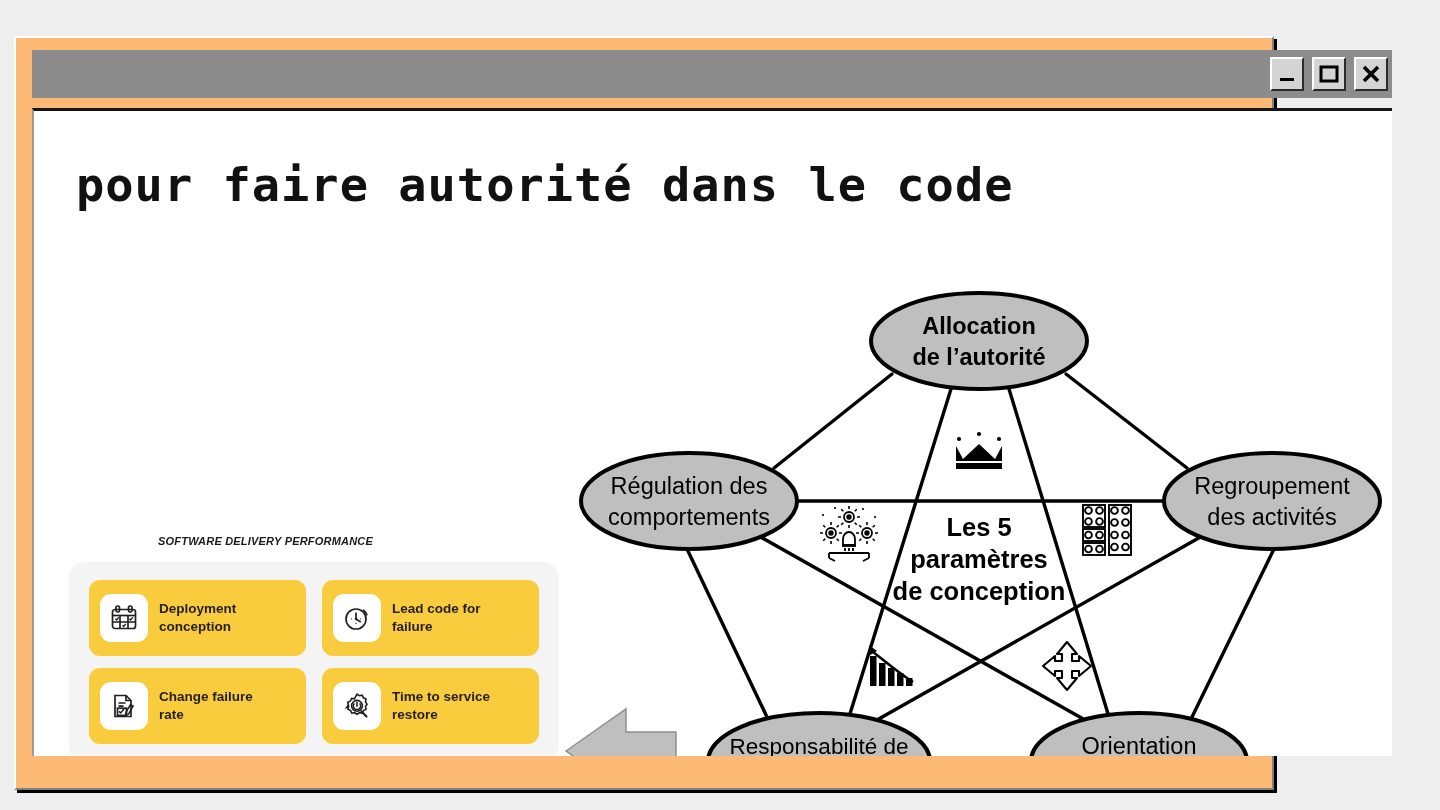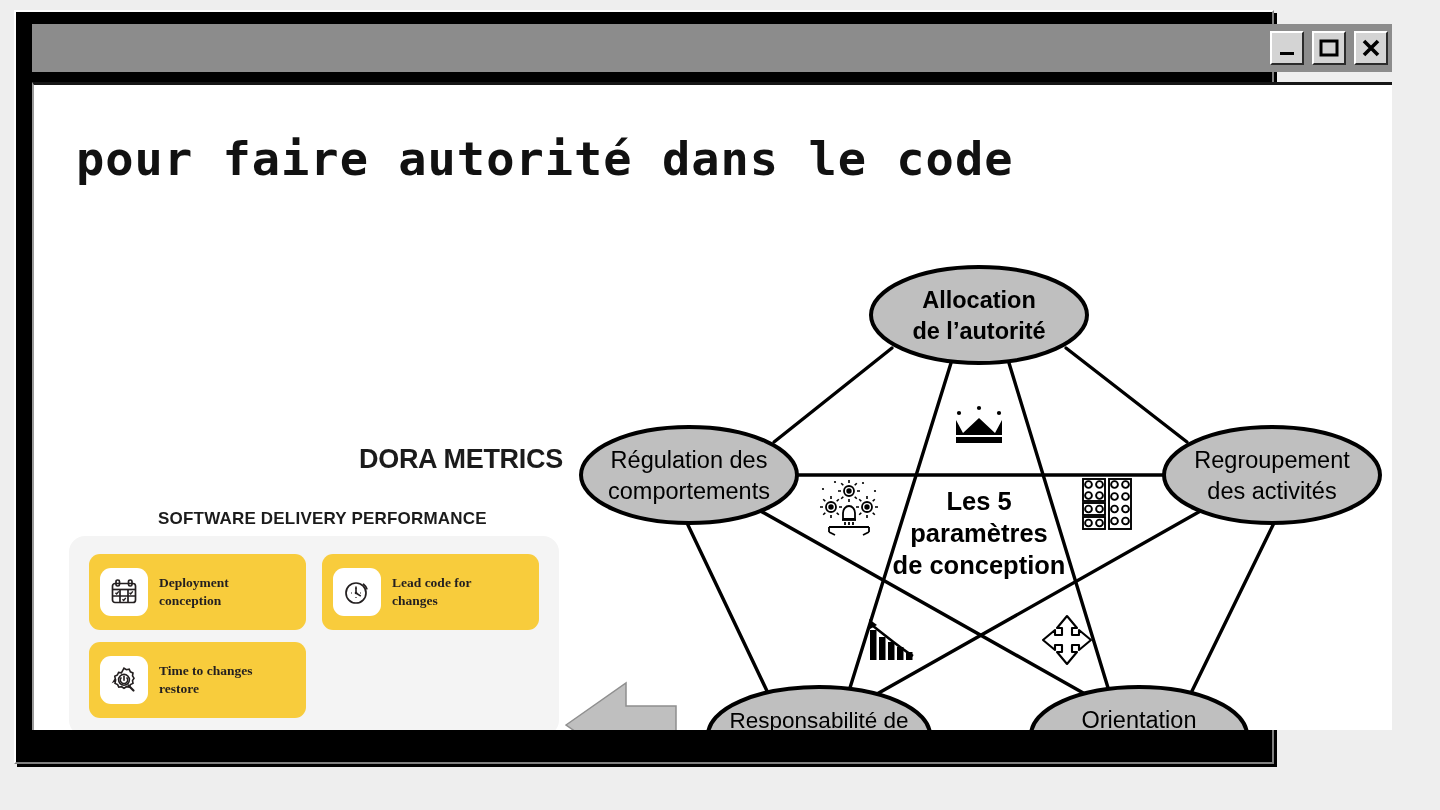--- a/index.html
+++ b/index.html
@@ -16,24 +16,24 @@
     position: relative;
     width: 1440px;
     height: 810px;
     background: #eeeeee;
   }
 
   
   .window {
     position: absolute;
     left: 14px;
-    top: 10px;
+    top: 36px;
     width: 1260px;
     height: 754px;
-    background: #000000;
+    background: #fdba74;
     border-top: 2px solid #ffffff;
     border-left: 2px solid #ffffff;
     border-right: 2px solid #808080;
     border-bottom: 2px solid #808080;
     box-shadow: 3px 3px 0 #000000;
     box-sizing: border-box;
   }
 
   .titlebar {
     position: absolute;
@@ -109,46 +109,46 @@
     font-size: 27px;
     font-weight: 800;
     letter-spacing: -0.3px;
     color: #1b1b1b;
     white-space: nowrap;
   }
   .dora-sub {
     position: absolute;
     left: 124px;
     top: 424px;
-    font-size: 17px;
+    font-size: 11px;
     font-weight: 800;
     letter-spacing: 0.2px;
     color: #1b1b1b;
     white-space: nowrap;
+    font-style: italic;
   }
   .dora-panel {
     position: absolute;
     left: 35px;
     top: 451px;
     width: 490px;
     height: 200px;
     background: #f4f4f4;
     border-radius: 16px;
   }
   .dora-grid {
     position: absolute;
     left: 20px;
     top: 18px;
     width: 450px;
     height: 164px;
     display: grid;
     grid-template-columns: 1fr 1fr;
     grid-template-rows: 1fr 1fr;
     gap: 12px 16px;
-    font-family: Liberation Serif, serif;
   }
   .dora-card {
     background: #f8cc3c;
     border-radius: 11px;
     display: flex;
     align-items: center;
     padding-left: 11px;
     gap: 11px;
     cursor: pointer;
   }
@@ -211,21 +211,20 @@
         <svg width="22" height="22" viewBox="0 0 22 22">
           <path d="M4 4 L18 18 M18 4 L4 18" stroke="#000" stroke-width="3.6" fill="none"></path>
         </svg>
       </div>
     </div>
 
     <div class="client-area">
 
       <div class="slide-title">pour faire autorité dans le code</div>
 
-      <div class="dora-heading">DORA METRICS</div>
       <div class="dora-sub">SOFTWARE DELIVERY PERFORMANCE</div>
 
       <div class="dora-panel">
         <div class="dora-grid">
 
           <div class="dora-card">
             <div class="dora-icon">
               <svg width="32" height="32" viewBox="0 0 32 32" fill="none" stroke="#231f20" stroke-width="1.7">
                 <rect x="4.5" y="7.5" width="23" height="19" rx="2.5"></rect>
                 <path d="M4.5 13.5h23"></path>
@@ -248,37 +247,53 @@
               <svg width="32" height="32" viewBox="0 0 32 32" fill="none" stroke="#231f20" stroke-width="1.7">
                 <circle cx="15" cy="17" r="10"></circle>
                 <path d="M15 17V10.5 M15 17l4.8 3.2" stroke-width="1.6"></path>
                 <path d="M22.5 8.2a11.5 11.5 0 0 1 3.4 4.6" stroke-width="1.6" stroke-linecap="round"></path>
                 <circle cx="15" cy="17" r="1.3" fill="#231f20" stroke="none"></circle>
                 <path d="M15 12v1 M20 17h-1 M15 22v-1 M10 17h1" stroke-width="1.2"></path>
               </svg>
             </div>
             <div class="dora-label">
               <span>Lead code for</span><br>
-              <span>changes</span>
+              <span>failure</span>
             </div>
           </div>
 
+          <div class="dora-card">
+            <div class="dora-icon">
+              <svg width="32" height="32" viewBox="0 0 32 32" fill="none" stroke="#231f20" stroke-width="1.7">
+                <path d="M7 5.5h11l5 5v16H7z"></path>
+                <path d="M18 5.5v5h5"></path>
+                <path d="M10.5 13h7 M10.5 16.2h5"></path>
+                <path d="M11 21.3l1.6 1.7 3.4-4" stroke-width="1.5"></path>
+                <rect x="9.5" y="18.2" width="9" height="7.2"></rect>
+                <path d="M22.5 14.6l2.6 1.5-4.6 8-2.8.9.4-2.9z" stroke-width="1.5"></path>
+              </svg>
+            </div>
+            <div class="dora-label">
+              <span>Change failure</span><br>
+              <span>rate</span>
+            </div>
+          </div>
 
           <div class="dora-card">
             <div class="dora-icon">
               <svg width="32" height="32" viewBox="0 0 32 32" fill="none" stroke="#231f20" stroke-width="1.6">
                 <path d="M16 4.2l2.4 1.5 2.8-.5 1.2 2.6 2.6 1.2-.5 2.8 1.5 2.4-1.5 2.4.5 2.8-2.6 1.2-1.2 2.6-2.8-.5-2.4 1.5-2.4-1.5-2.8.5-1.2-2.6-2.6-1.2.5-2.8L5.8 17.4 7.3 15l-.5-2.8 2.6-1.2 1.2-2.6 2.8.5z"></path>
                 <circle cx="16" cy="15.8" r="5.4"></circle>
                 <path d="M16 12.4v3.8" stroke-width="1.6" stroke-linecap="round"></path>
                 <path d="M13.4 13.4a3.6 3.6 0 1 0 5.2 0" stroke-width="1.6"></path>
                 <path d="M20.5 21.5l5 5" stroke-width="2.2" stroke-linecap="round"></path>
               </svg>
             </div>
             <div class="dora-label">
-              <span>Time to changes</span><br>
+              <span>Time to service</span><br>
               <span>restore</span>
             </div>
           </div>
 
         </div>
       </div>
 
       <div class="diagram">
         <svg width="905" height="628" viewBox="0 0 905 628">
 

